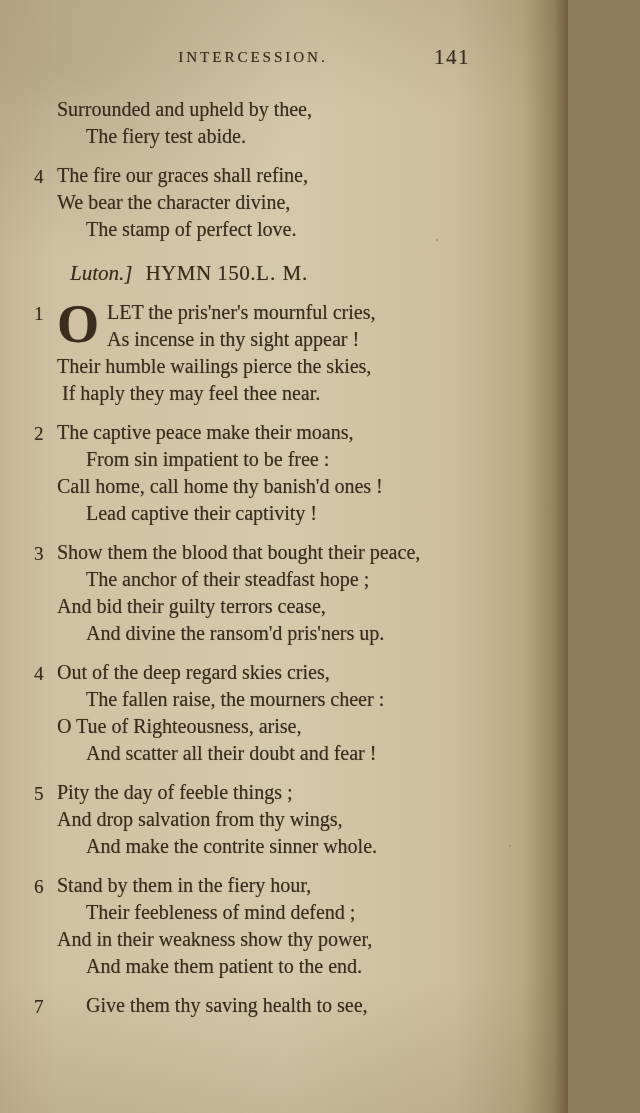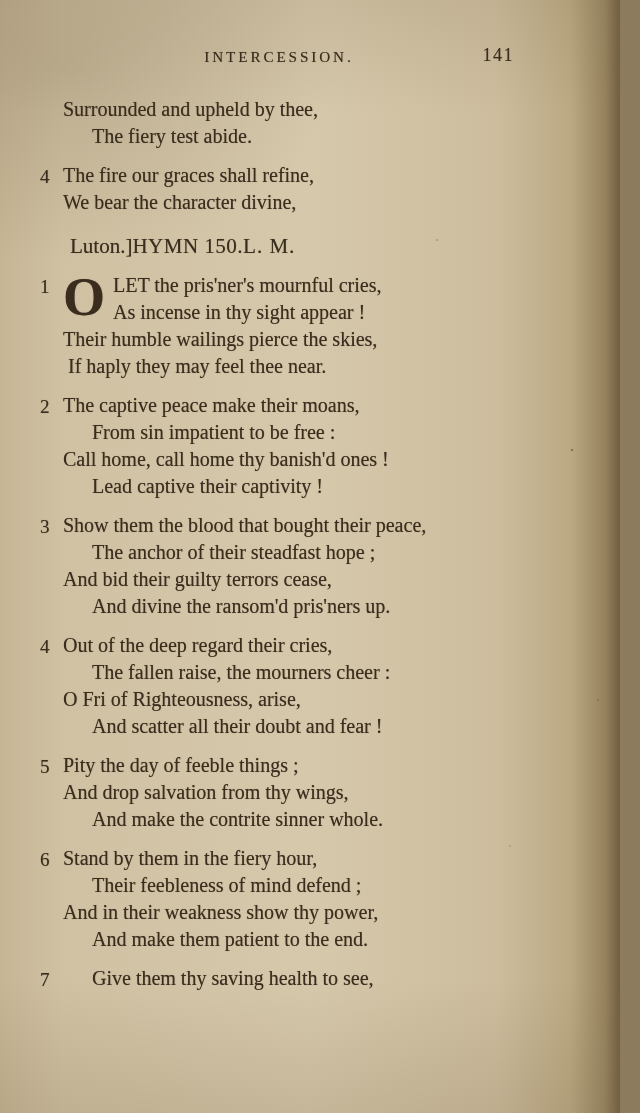--- a/index.html
+++ b/index.html
@@ -1,56 +1,55 @@
 <!DOCTYPE html>
 <html><head>
 <meta charset="utf-8">
 <style>
   * { box-sizing: border-box; }
   html, body { margin: 0; padding: 0; background: #8d7b5e; }
   body { width: 640px; height: 1113px; overflow: hidden; }
 
   .page {
     position: relative;
-    width: 620px;
+    width: 568px;
     height: 1113px;
     padding: 48px 96px 0 34px;
     font-family: "Liberation Serif", "DejaVu Serif", serif;
     color: #3a2d1e;
     text-shadow: 0.2px 0.2px 0.7px rgba(58,45,30,0.5);
     background:
       radial-gradient(circle 2.4px at 572px 450px, rgba(70,55,35,.75), transparent 70%),
       radial-gradient(circle 2px at 437px 240px, rgba(70,55,35,.45), transparent 70%),
       radial-gradient(circle 1.8px at 510px 846px, rgba(70,55,35,.4), transparent 70%),
       radial-gradient(circle 2px at 598px 700px, rgba(70,55,35,.4), transparent 70%),
       linear-gradient(180deg, rgba(120,100,70,.14) 0%, rgba(120,100,70,0) 10%, rgba(120,100,70,0) 88%, rgba(120,100,70,.18) 100%),
       radial-gradient(ellipse 420px 300px at 10% 6%, rgba(105,88,60,.20), transparent 65%),
       linear-gradient(90deg, #c6b595 0%, #d0c1a3 10%, #d6c8ab 50%, #cdbd9e 80%, #bba983 92%, #97845f 97.5%, #715d40 100%);
   }
 
   .header { position: relative; height: 28px; text-align: center; }
   .running-title { font-size: 15px; letter-spacing: 3px; }
-  .page-number { position: absolute; right: 10px; top: -3px; font-size: 18px; letter-spacing: 1.5px; }
+  .page-number { position: absolute; right: 2px; top: -3px; font-size: 21px; letter-spacing: 1.5px; }
 
   .section { margin-top: 20px; }
 
   .stanza {
     position: relative;
     padding-left: 23px;
     margin-bottom: 12px;
     font-size: 20px;
     line-height: 27px;
-    margin-left: 6px;
   }
   .stanza-num { position: absolute; left: 0; top: 1px; font-size: 19px; }
   .line { white-space: nowrap; }
   .line.indent { padding-left: 29px; }
 
   .hymn-heading { margin: 18px 0 13px 36px; font-size: 21px; }
-  .tune { }
+  .tune { font-style: italic; margin-right: 13px; }
   .hymn-number { letter-spacing: 0.5px; }
   .meter { letter-spacing: 1px; }
 
   .dropcap {
     float: left;
     font-size: 54px;
     line-height: 46px;
     padding: 2px 8px 0 0;
     font-weight: bold;
   }
@@ -70,20 +69,21 @@
   <div class="section" id="previous-hymn">
       <div class="stanza">
         <span class="stanza-num"></span>
         <div class="line">Surrounded and upheld by thee,</div>
         <div class="line indent">The fiery test abide.</div>
       </div>
       <div class="stanza">
         <span class="stanza-num">4</span>
         <div class="line">The fire our graces shall refine,</div>
         <div class="line">We bear the character divine,</div>
+        <div class="line indent">The stamp of perfect love.</div>
       </div>
     </div>
 
   <div class="hymn-heading">
     <span class="tune">Luton.]</span><span class="hymn-number">HYMN 150.</span><span class="meter">L. M.</span>
   </div>
 
   <div class="hymn-body" id="hymn-body">
       <div class="stanza has-dropcap">
         <span class="stanza-num">1</span>
@@ -102,23 +102,23 @@
       </div>
       <div class="stanza">
         <span class="stanza-num">3</span>
         <div class="line">Show them the blood that bought their peace,</div>
         <div class="line indent">The anchor of their steadfast hope ;</div>
         <div class="line">And bid their guilty terrors cease,</div>
         <div class="line indent">And divine the ransom'd pris'ners up.</div>
       </div>
       <div class="stanza">
         <span class="stanza-num">4</span>
-        <div class="line">Out of the deep regard their cries,</div>
+        <div class="line">Out of the deep regard skies cries,</div>
         <div class="line indent">The fallen raise, the mourners cheer :</div>
-        <div class="line">O Fri of Righteousness, arise,</div>
+        <div class="line">O Tue of Righteousness, arise,</div>
         <div class="line indent">And scatter all their doubt and fear !</div>
       </div>
       <div class="stanza">
         <span class="stanza-num">5</span>
         <div class="line">Pity the day of feeble things ;</div>
         <div class="line">And drop salvation from thy wings,</div>
         <div class="line indent">And make the contrite sinner whole.</div>
       </div>
       <div class="stanza">
         <span class="stanza-num">6</span>

